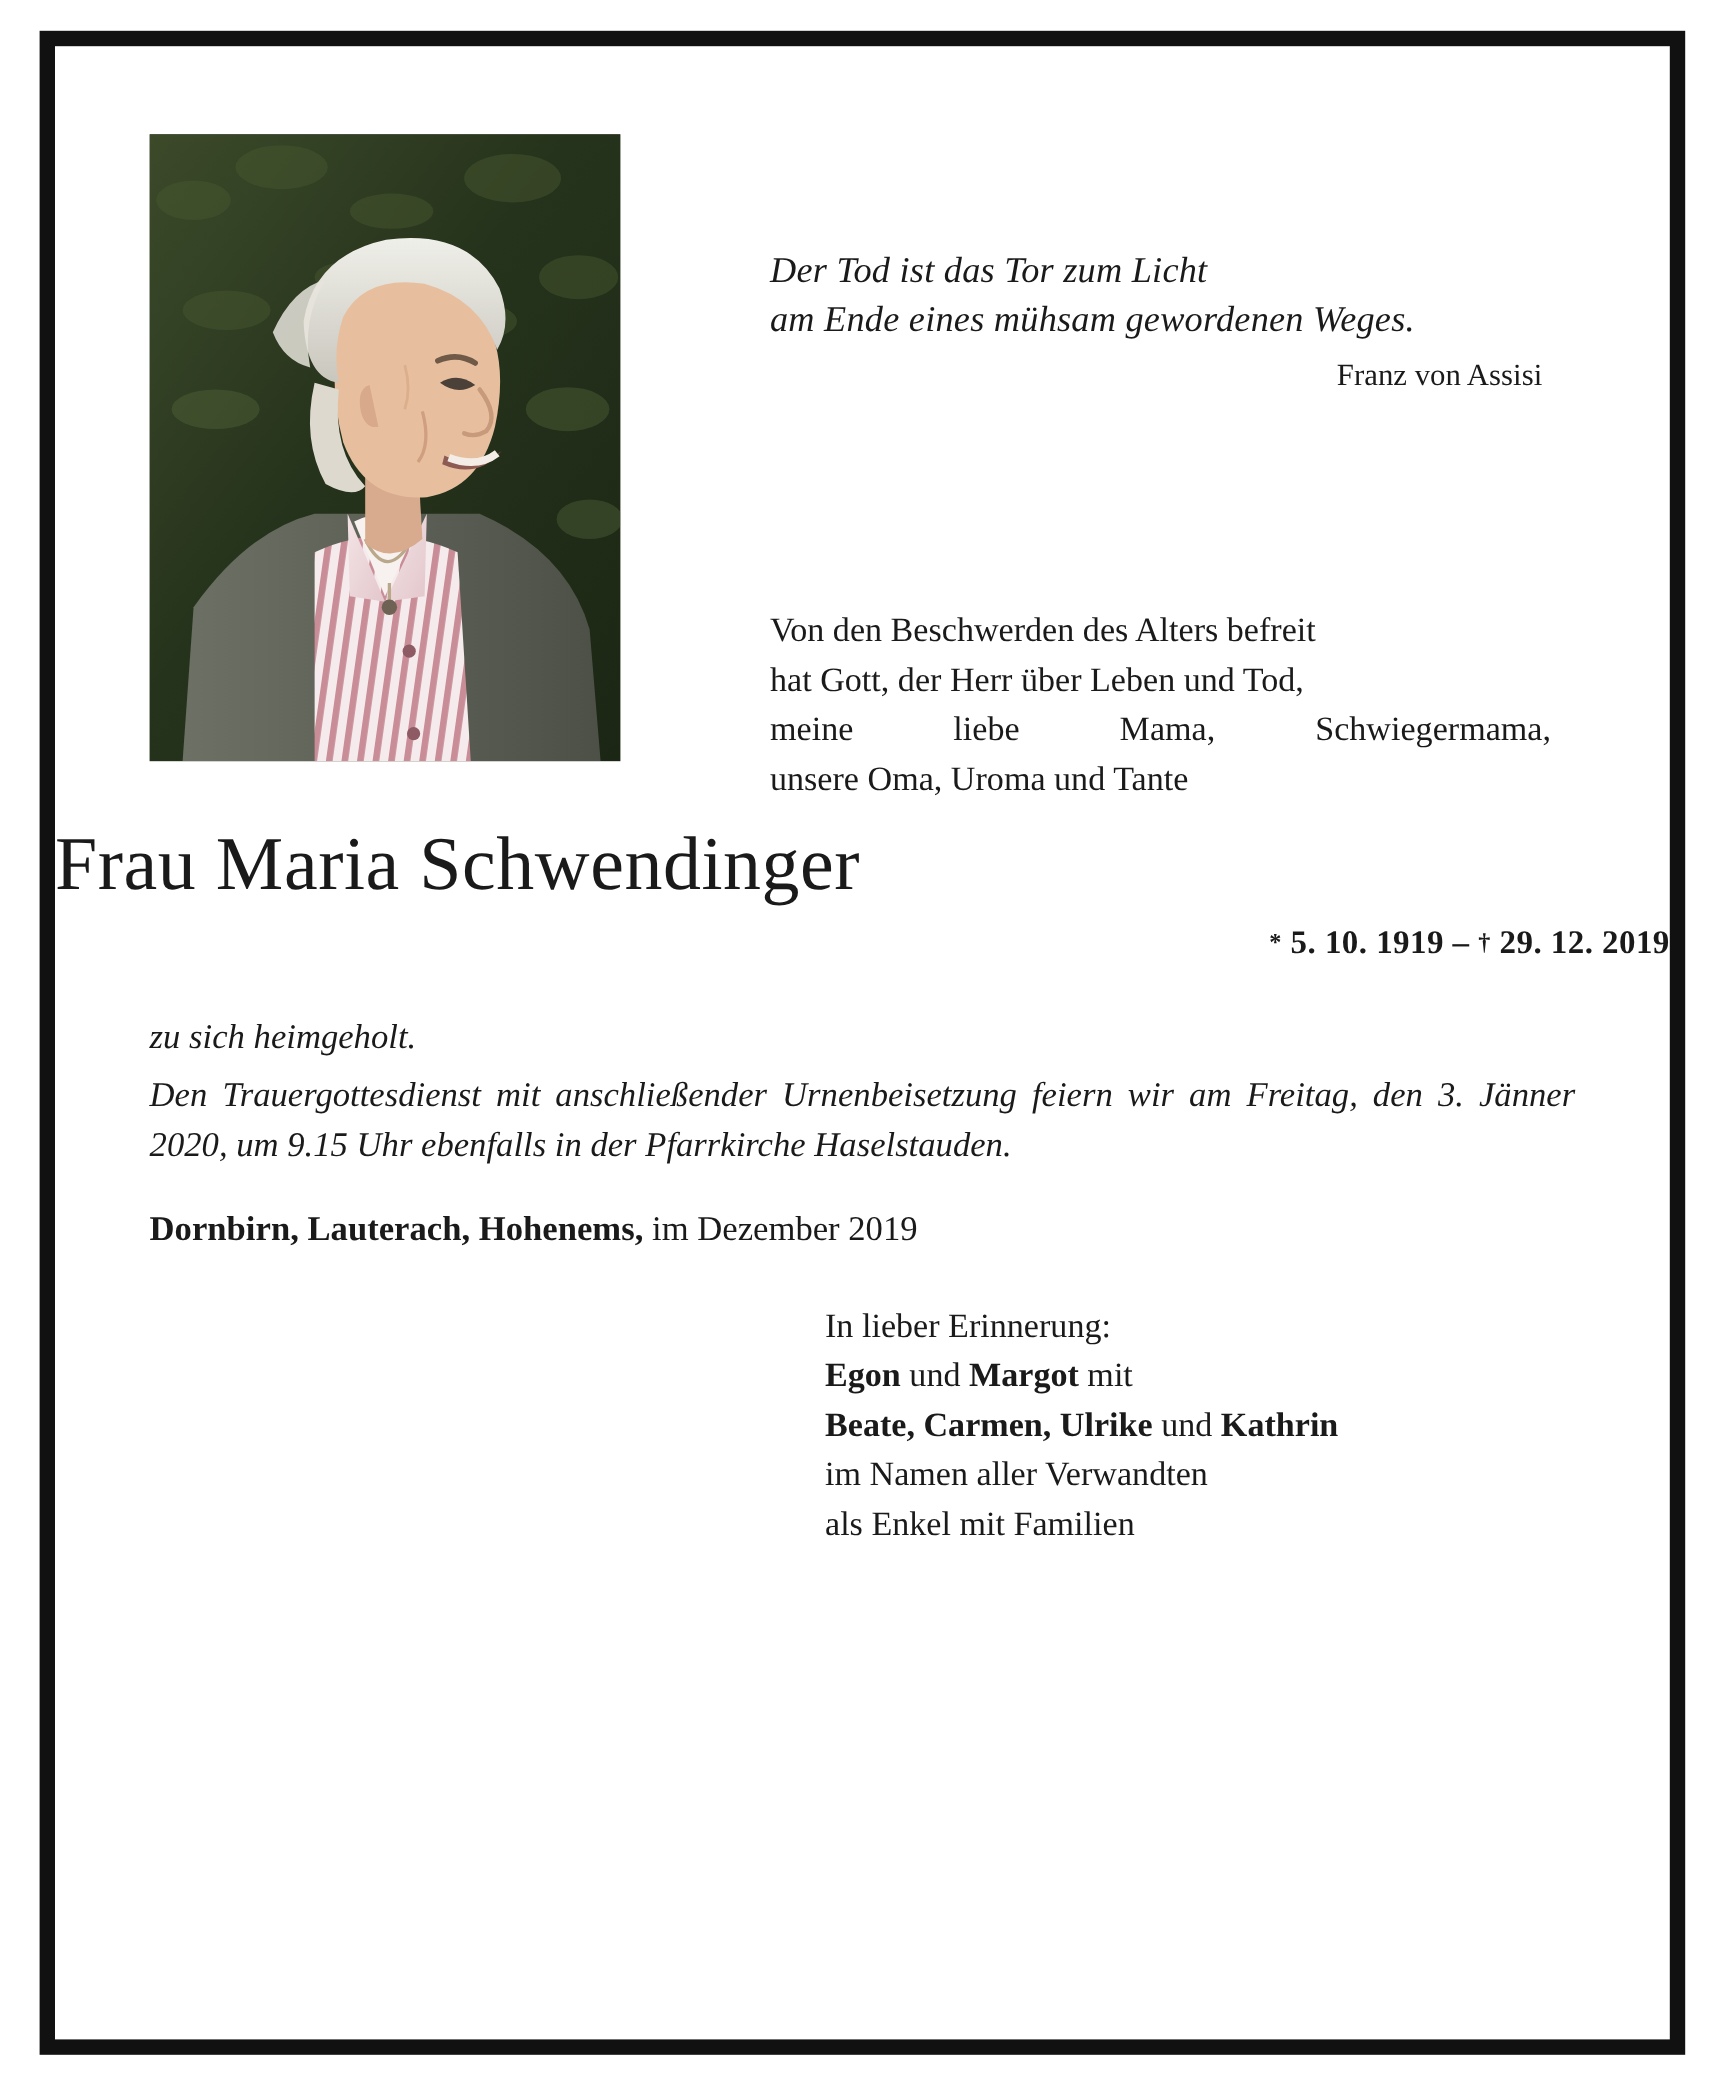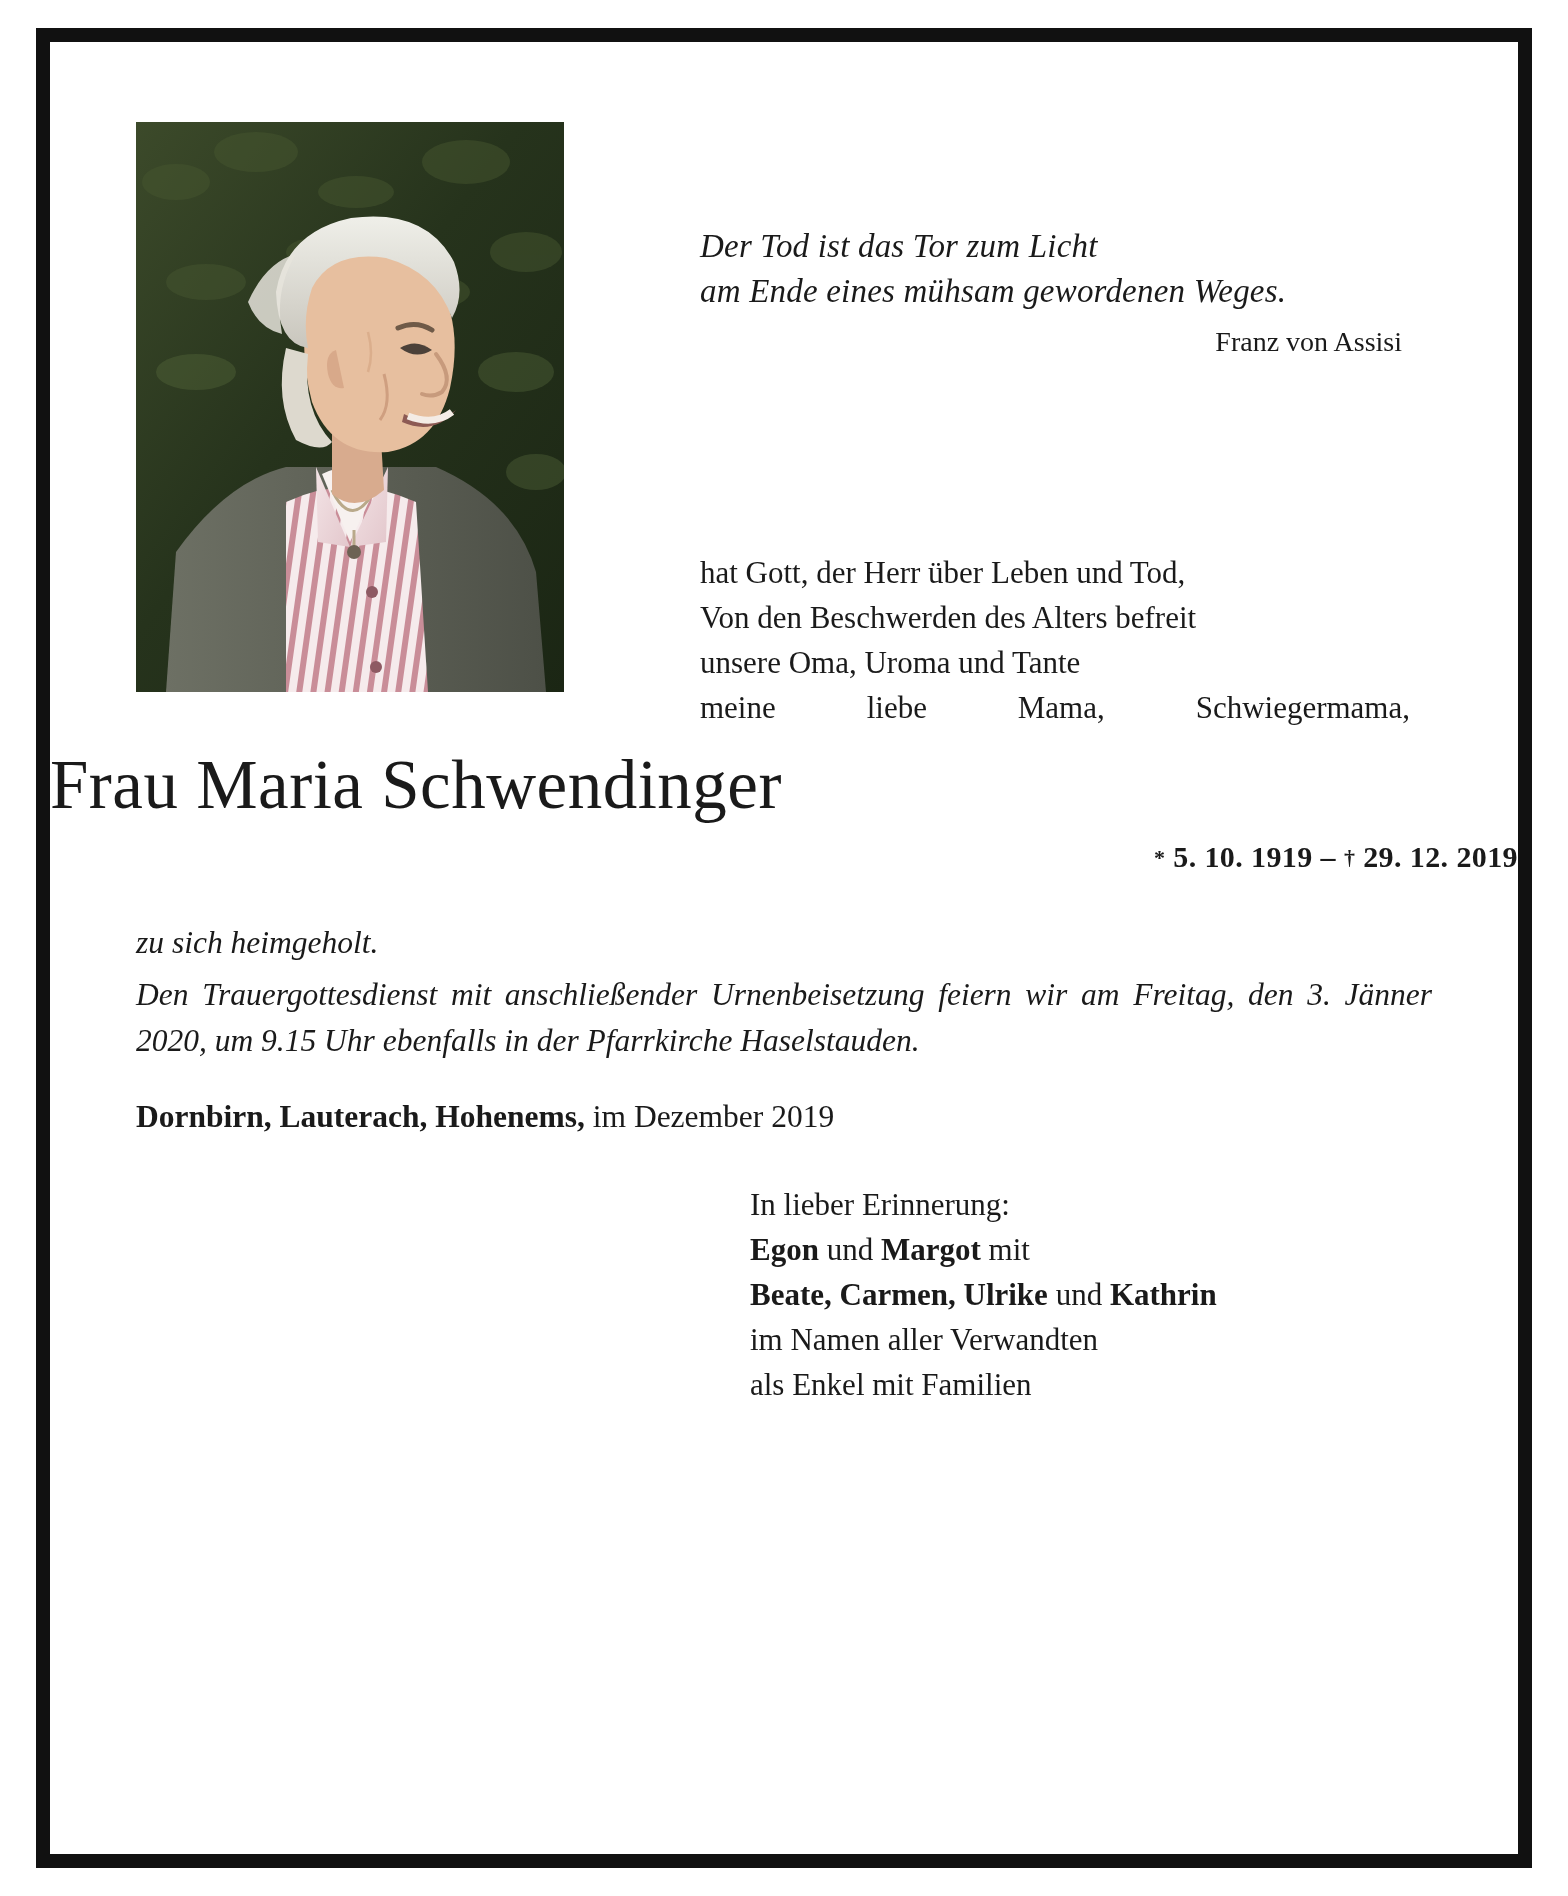--- a/index.html
+++ b/index.html
@@ -226,24 +226,24 @@
         </svg>
       </div>
 
       <div class="quote-block">
         <div class="quote-line">Der Tod ist das Tor zum Licht</div>
         <div class="quote-line">am Ende eines mühsam gewordenen Weges.</div>
         <div class="quote-author">Franz von Assisi</div>
       </div>
 
       <div class="intro-block">
+        <div class="intro-line">Von den Beschwerden des Alters befreit</div>
         <div class="intro-line">hat Gott, der Herr über Leben und Tod,</div>
-        <div class="intro-line">Von den Beschwerden des Alters befreit</div>
+        <div class="intro-line justify">meine liebe Mama, Schwiegermama,</div>
         <div class="intro-line">unsere Oma, Uroma und Tante</div>
-        <div class="intro-line justify">meine liebe Mama, Schwiegermama,</div>
       </div>
     </div>
 
     <div class="name">Frau Maria Schwendinger</div>
     <div class="dates">
       <span class="sym">*</span>
       <span>5. 10. 1919</span>
       <span>–</span>
       <span class="sym">†</span>
       <span>29. 12. 2019</span>

